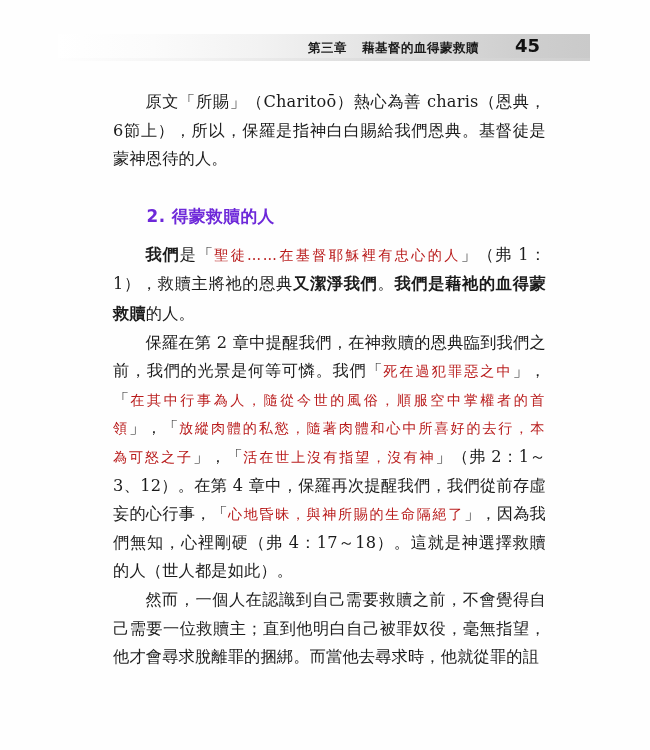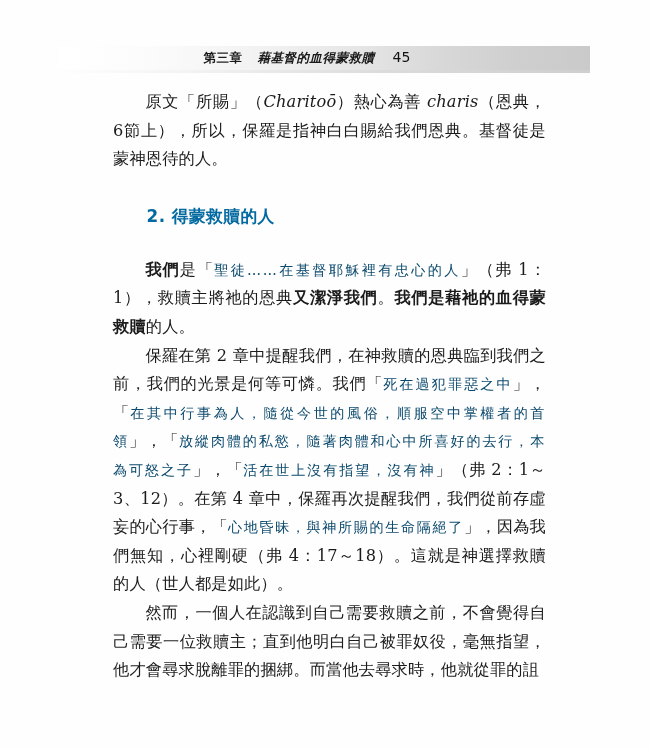--- a/index.html
+++ b/index.html
@@ -19,36 +19,36 @@
   .page {
     position: absolute;
     inset: 0;
     background: #fefefe;
   }
 
   
   .runhead {
     position: absolute;
     left: 58px;
-    top: 46px;
+    top: 34px;
     width: 532px;
     height: 24px;
     background: linear-gradient(to right,
                 #ffffff 0%,
                 #fbfbfb 18%,
                 #f2f2f2 38%,
                 #e6e6e6 56%,
                 #d8d8d8 72%,
                 #cfcfcf 86%,
                 #cacaca 100%);
     display: flex;
     align-items: center;
-    justify-content: center;
+    justify-content: flex-end;
     box-sizing: border-box;
-    padding-right: 34px;
+    padding-right: 50px;
   }
   .runhead::after {
     content: "";
     position: absolute;
     left: 0;
     right: 0;
     bottom: -3px;
     height: 3px;
     background: linear-gradient(to right,
                 rgba(255,255,255,0) 0%,
@@ -70,28 +70,27 @@
     letter-spacing: 0.5px;
     color: #1a1a1a;
   }
   .rh-title {
     font-family: "DejaVu Sans", "Liberation Sans", sans-serif;
     font-weight: 700;
     font-size: 12.5px;
     letter-spacing: 0.5px;
     color: #1a1a1a;
     margin-left: 15px;
-    font-style: italic;
   }
   .rh-pageno {
     font-family: "DejaVu Sans", "Liberation Sans", sans-serif;
-    font-weight: 400;
-    font-size: 14px;
+    font-weight: 700;
+    font-size: 18px;
     color: #111111;
-    margin-left: 18px;
+    margin-left: 36px;
   }
 
   
   .column {
     position: absolute;
     left: 113px;
     top: 88px;
     width: 433px;
   }
 
@@ -100,44 +99,43 @@
     font-size: 16.2px;
     line-height: 28.6px;
     text-align: justify;
     text-justify: inter-character;
     text-indent: 2em;
     letter-spacing: 0.2px;
     color: #1b1b1b;
   }
 
   h2.section {
-    margin: 28px 0 26px 0;
+    margin: 28px 0 10px 0;
     font-size: 16.8px;
     line-height: 28px;
     font-weight: 700;
     font-family: "DejaVu Sans", "Liberation Sans", sans-serif;
     letter-spacing: 0.4px;
     text-indent: 2em;
-    color: #0369a1;
+    color: #6d28d9;
   }
 
   
   .b {
     font-weight: 700;
-    font-family: Liberation Serif, serif;
+    font-family: Liberation Sans, sans-serif;
     letter-spacing: 0.2px;
   }
   
   .q {
     font-size: 14.1px;
     letter-spacing: 1.6px;
-    color: #0c4a6e;
+    color: #b91c1c;
   }
   .lat {
-    font-style: italic;
     font-family: "DejaVu Serif", "Liberation Serif", serif;
   }
 </style>
 </head>
 <body>
 
 <div class="page">
 
   <div class="runhead">
     <div class="runhead-inner">

